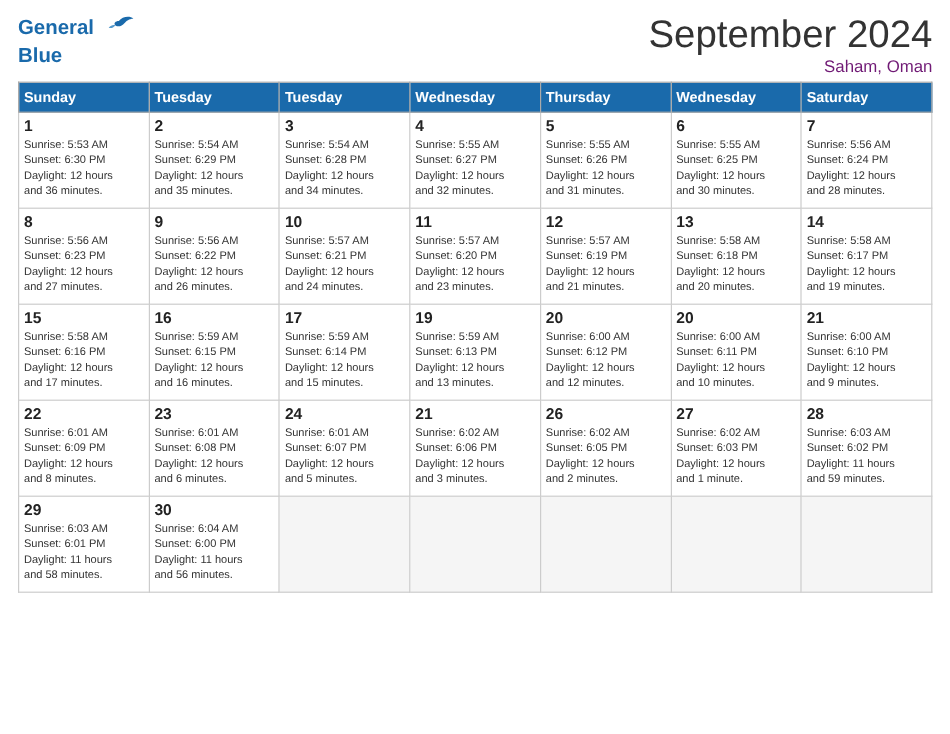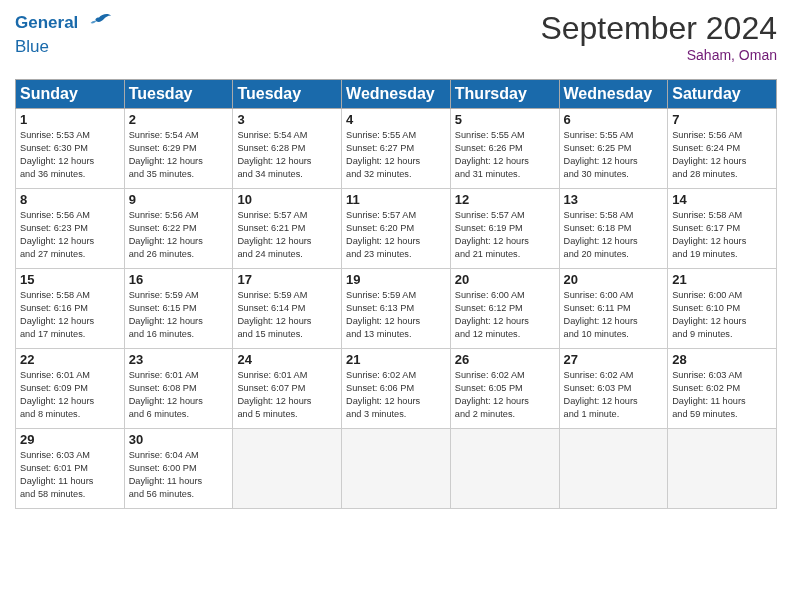--- a/index.html
+++ b/index.html
@@ -11,21 +11,21 @@
       overflow: hidden;
     }
     .container {
       width: 792px;
       padding: 10px 15px;
     }
     .header {
       display: flex;
       justify-content: space-between;
       align-items: flex-start;
-      margin-bottom: 16px;
+      margin-bottom: 5px;
     }
     .logo {
       display: flex;
       align-items: center;
     }
     .logo-bird {
       width: 28px;
       height: 28px;
       margin-left: 2px;
     }
@@ -42,21 +42,21 @@
       color: #701a75;
     }
     table {
       width: 100%;
       border-collapse: collapse;
       table-layout: fixed;
     }
     th {
       background-color: #1a6aab;
       color: #fff;
-      font-size: 16px;
+      font-size: 12px;
       font-weight: bold;
       padding: 5px 4px;
       text-align: left;
       border: 1px solid #aaa;
     }
     td {
       border: 1px solid #ccc;
       vertical-align: top;
       padding: 3px 4px;
       font-size: 9.5px;
@@ -86,21 +86,21 @@
   <div class="header">
     <div class="logo">
       <div>
         <div style="font-size:17px;font-weight:bold;color:#333;line-height:1.1;">
           <span style="color:#1a6aab;">General</span>
           <svg class="logo-bird" viewBox="0 0 30 30" style="display:inline;vertical-align:middle;">
             <path d="M15 8 C18 4, 25 3, 28 6 C24 6, 22 8, 20 10 C18 12, 15 14, 12 12 C10 10, 12 8, 15 8Z" fill="#1a6aab"></path>
             <path d="M12 12 C10 14, 8 15, 6 14 C8 12, 10 11, 12 12Z" fill="#5599cc"></path>
           </svg>
         </div>
-        <div style="font-size:17px;font-weight:normal;color:#1a6aab;line-height:1.1;">Blue</div>
+        <div style="font-size:17px;font-weight:bold;color:#1a6aab;line-height:1.1;">Blue</div>
       </div>
     </div>
     <div class="title-block">
       <div class="month-title">September 2024</div>
       <div class="location">Saham, Oman</div>
     </div>
   </div>
 
   <table>
     <thead>

